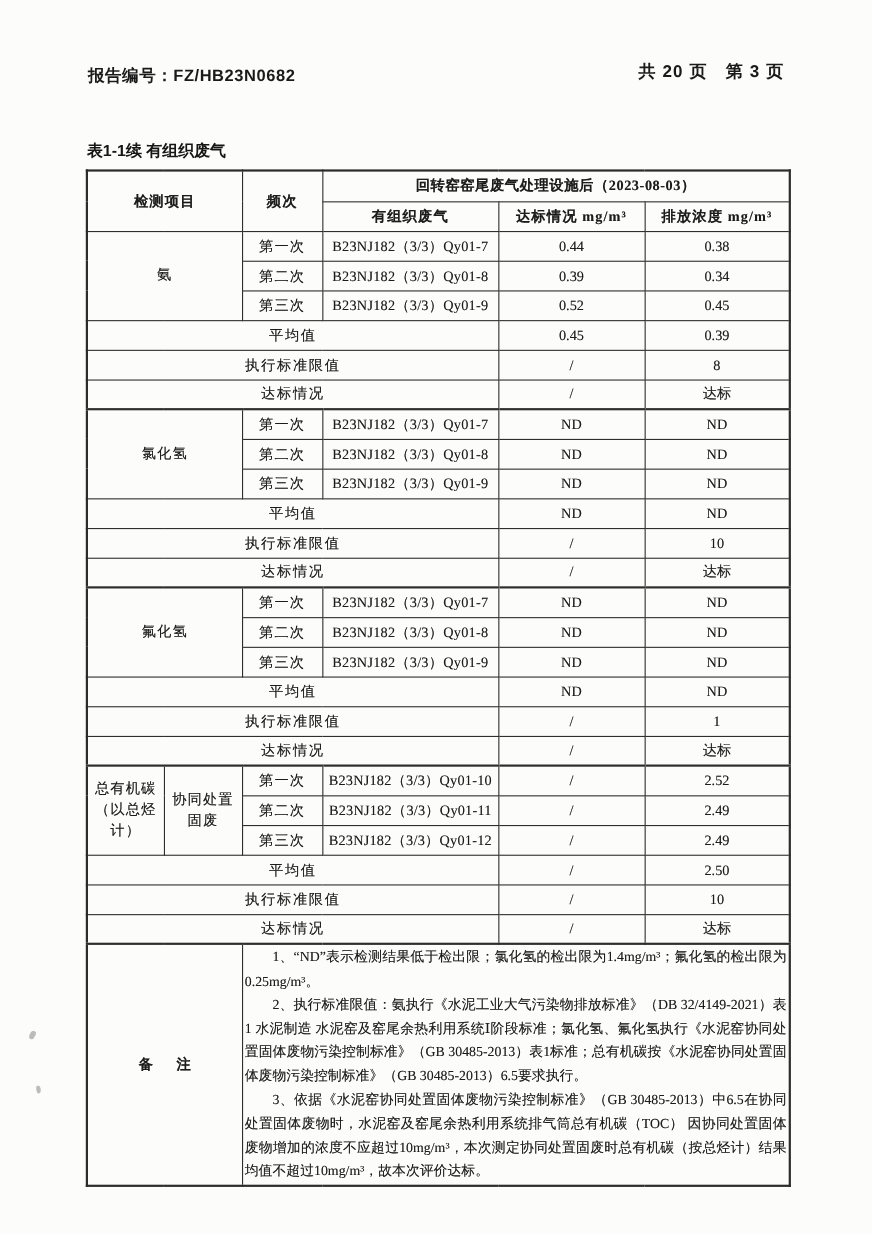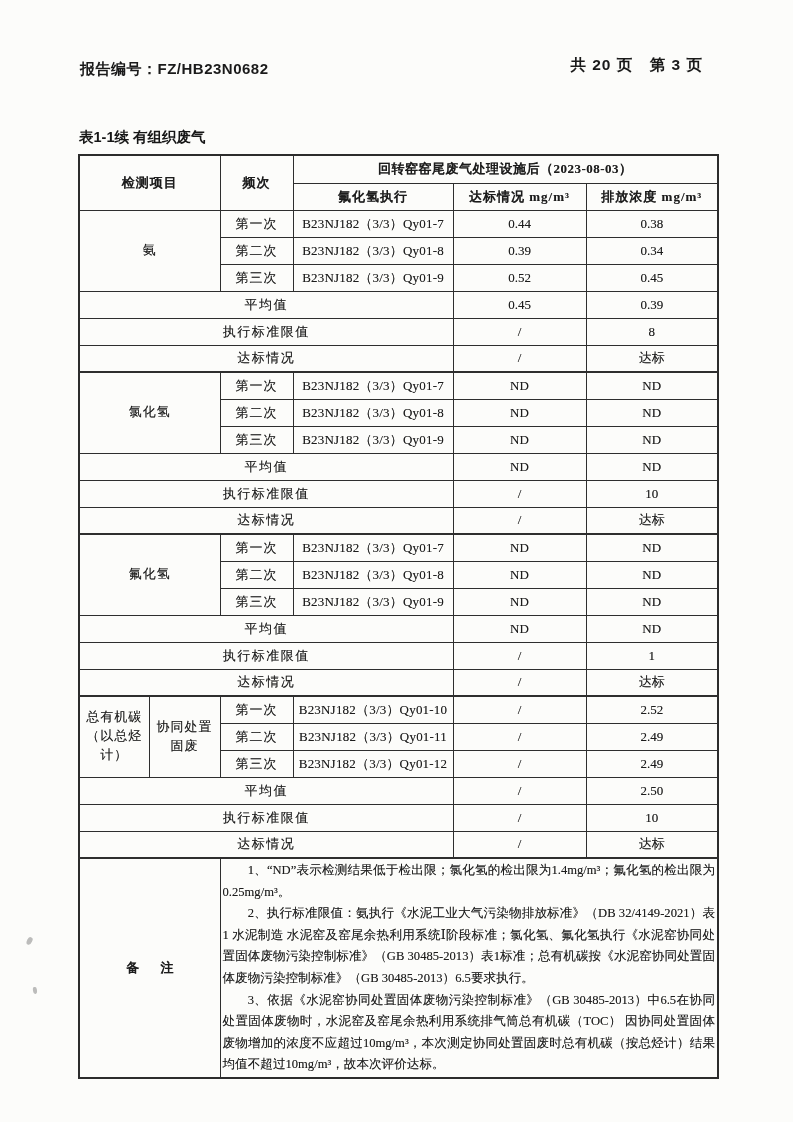--- a/index.html
+++ b/index.html
@@ -8,21 +8,21 @@
     background:#fcfcfa; overflow:hidden;
     font-family:"Liberation Serif","DejaVu Serif",serif;
     color:#1c1c1c;
   }
   .report-line {
     position:absolute; left:80px; top:60px;
     font-family:"Liberation Sans","DejaVu Sans",sans-serif;
     font-weight:bold; font-size:15px; letter-spacing:0.5px; color:#1a1a1a;
   }
   .page-info {
-    position:absolute; right:90px; top:55px;
+    position:absolute; right:80px; top:55px;
     font-family:"Liberation Sans","DejaVu Sans",sans-serif;
     font-weight:bold; font-size:15.5px; letter-spacing:1px; color:#1a1a1a;
   }
   .doc-title {
     position:absolute; left:0; right:0; top:84px; text-align:center;
     font-family:"Liberation Sans","DejaVu Sans",sans-serif;
     font-weight:bold; font-size:25px; letter-spacing:7px; text-indent:7px; color:#141414;
   }
   .table-caption {
     position:absolute; left:79px; top:128px;
@@ -81,21 +81,21 @@
         <col style="width:132px">
     </colgroup>
     <tbody>
 
       <tr class="hdr1">
         <td class="th" colspan="2" rowspan="2">检测项目</td>
         <td class="th" rowspan="2">频次</td>
         <td class="group-hd" colspan="3">回转窑窑尾废气处理设施后（2023-08-03）</td>
       </tr>
       <tr>
-        <td class="th">氟化氢执行</td>
+        <td class="th">有组织废气</td>
         <td class="th">达标情况 mg/m³</td>
         <td class="th">排放浓度 mg/m³</td>
       </tr>
 
       <tr>
         <td class="item" colspan="2" rowspan="3">氨</td>
         <td class="freq">第一次</td>
         <td class="sample">B23NJ182（3/3）Qy01-7</td>
         <td class="num">0.44</td>
         <td class="num">0.38</td>

